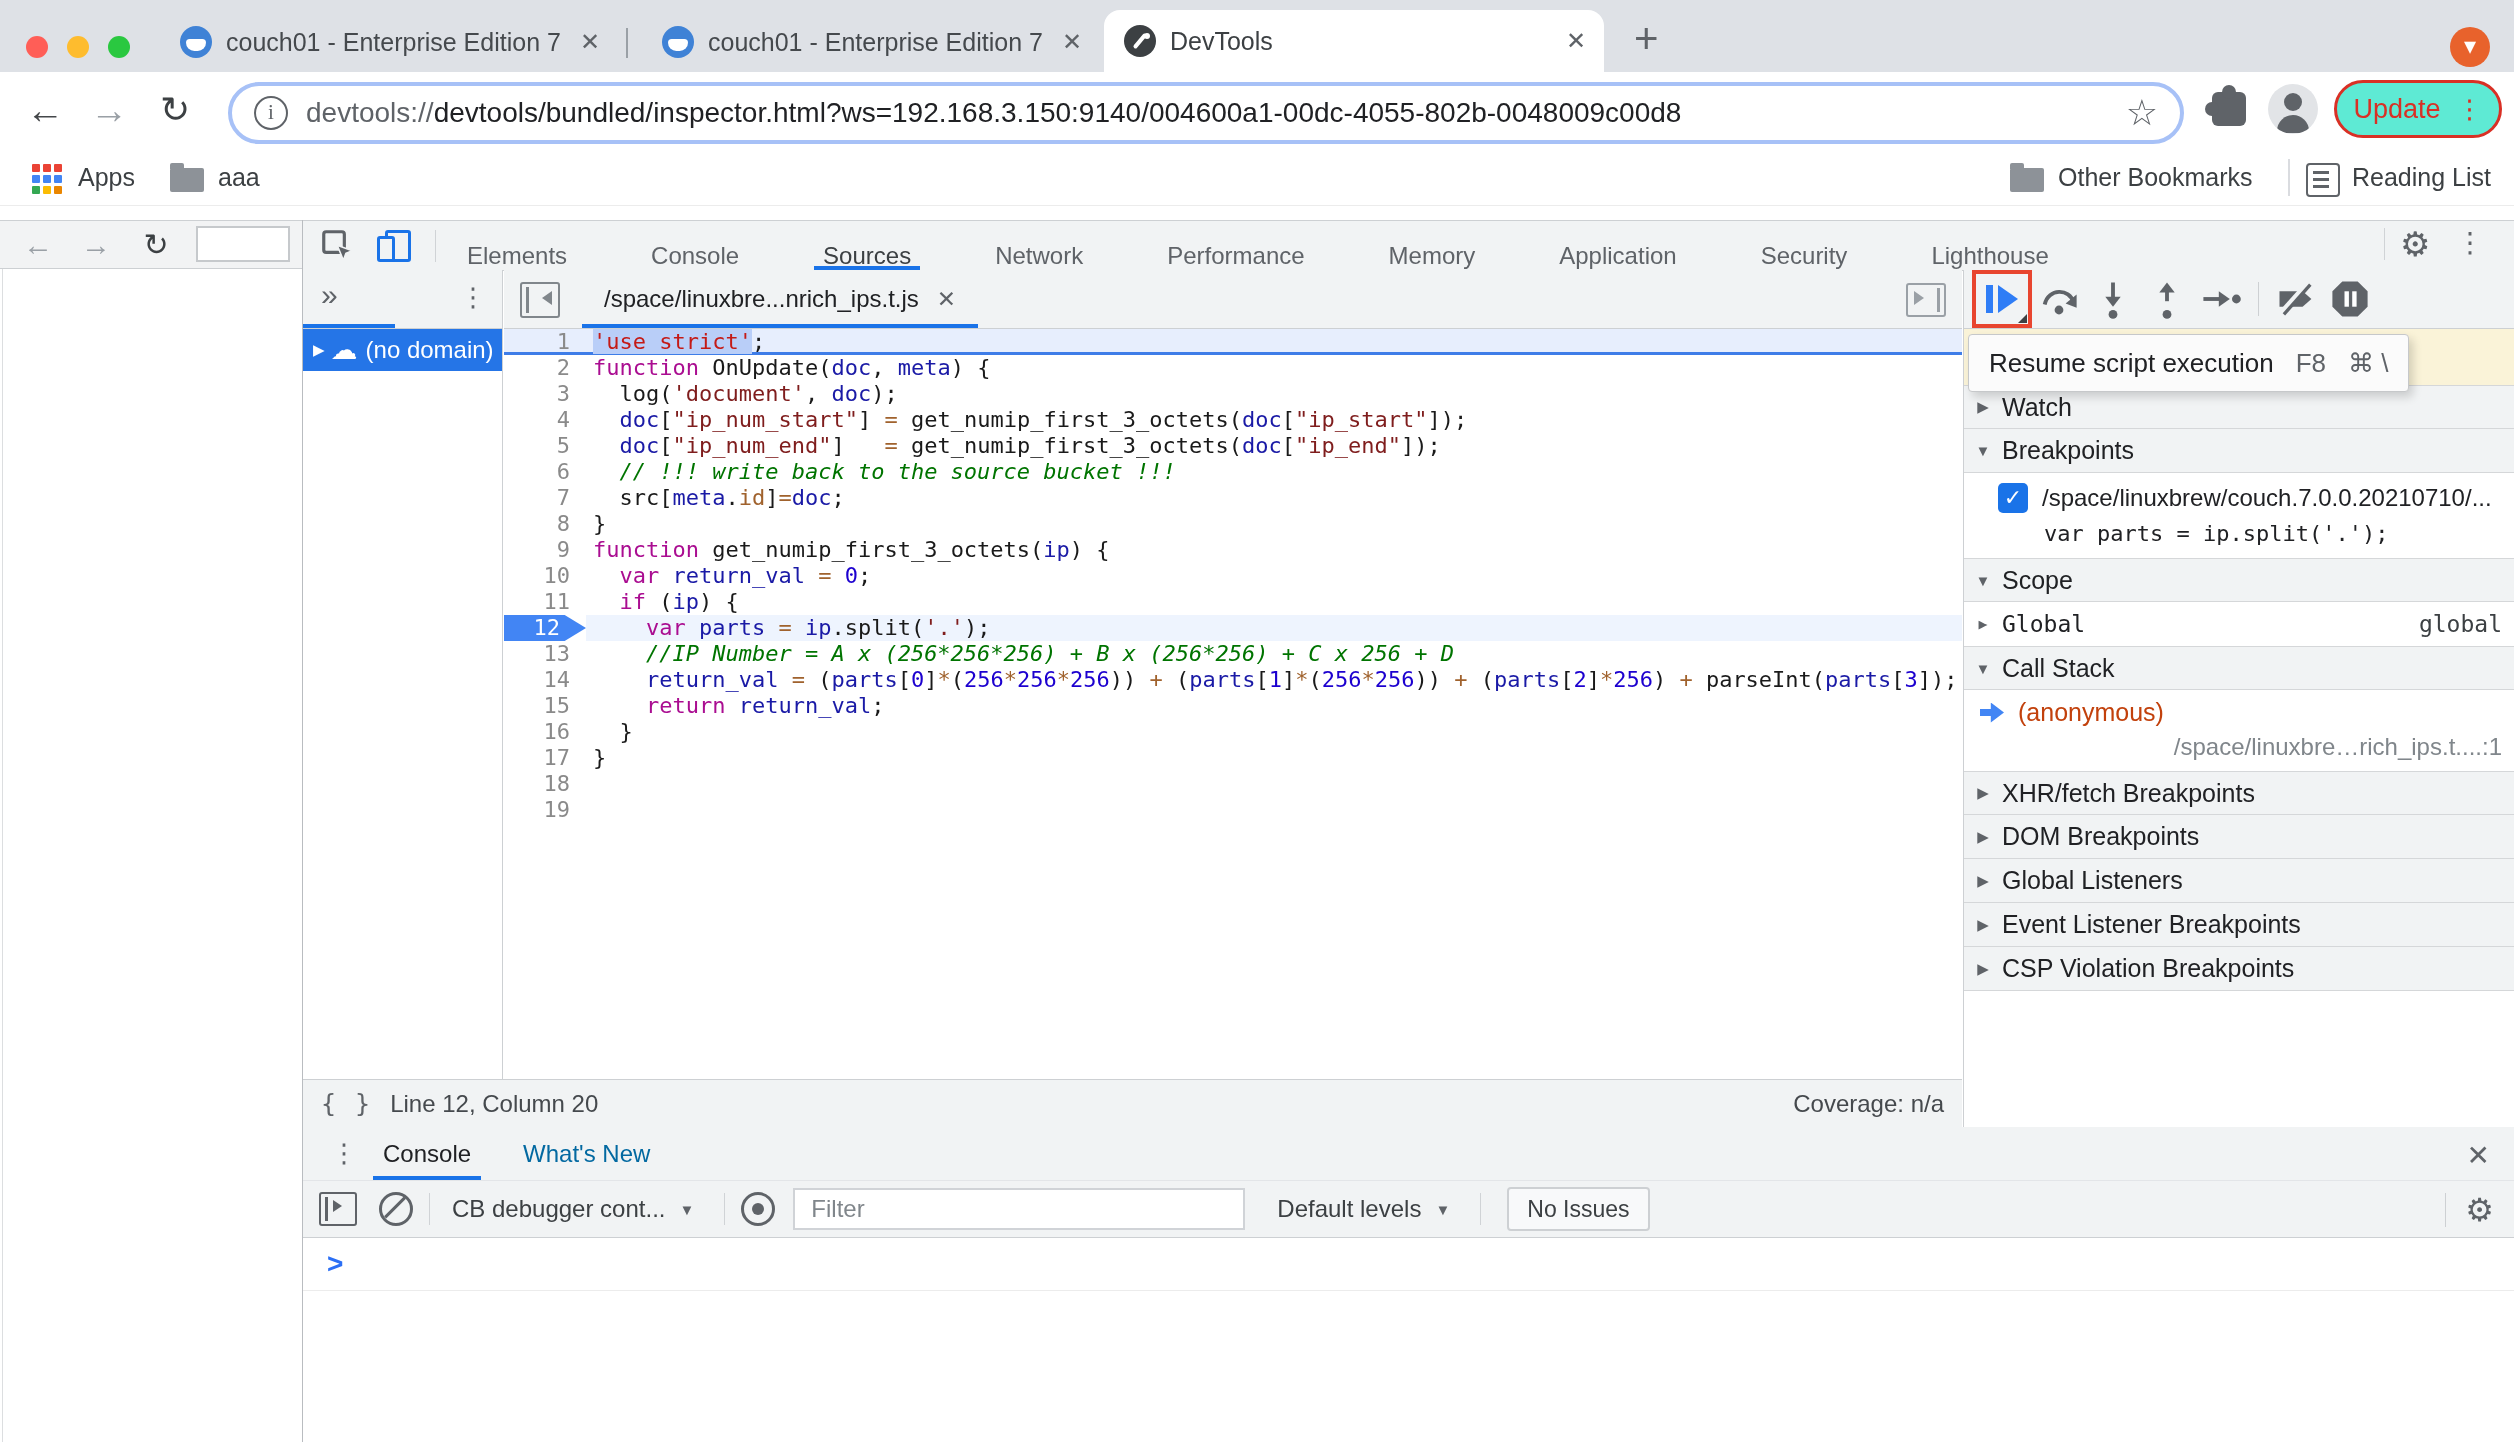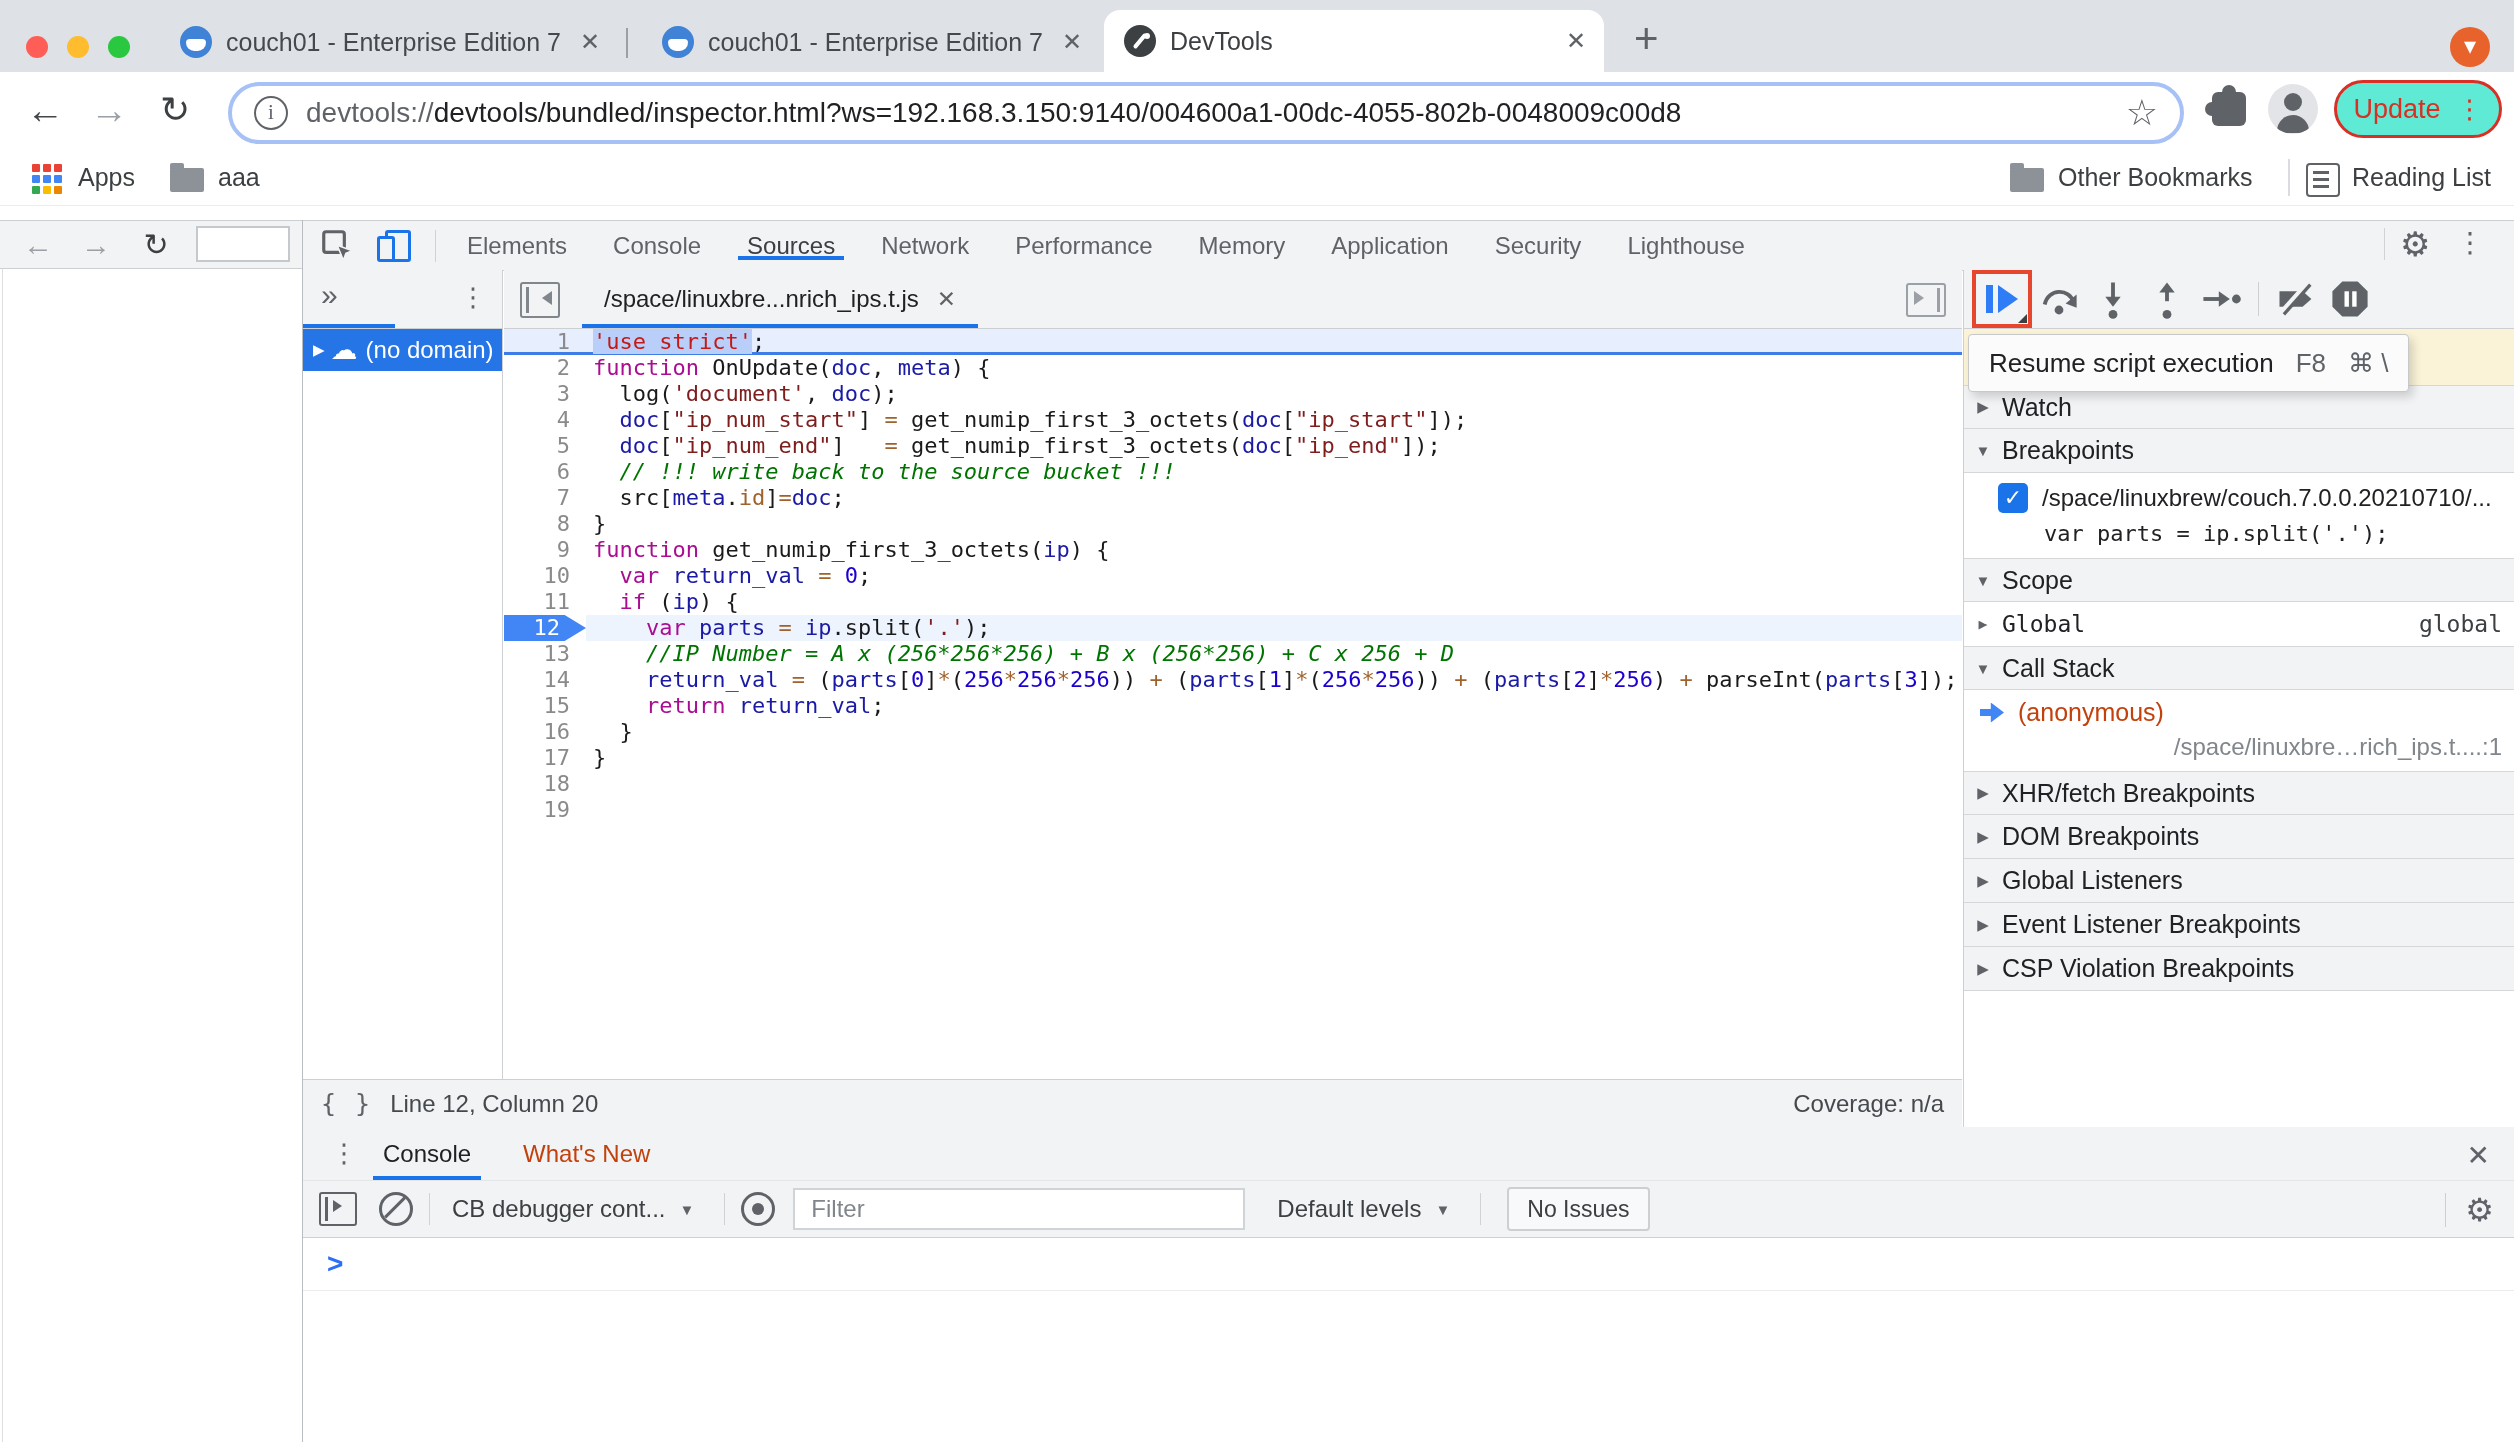--- a/index.html
+++ b/index.html
@@ -77,21 +77,21 @@
   #main-vdiv{position:absolute;left:302px;top:220px;width:1px;height:1222px;background:#b9bcc0;}
 
   
   #dt-tabrow{position:absolute;left:303px;top:220px;width:2211px;height:49px;background:#f1f3f4;border-top:1px solid #cdd0d3;border-bottom:1px solid #cdd0d3;box-sizing:content-box;display:flex;align-items:center;}
   #insp-ico{margin-left:16px;flex:none;width:38px;height:38px;}
   #device-ico{margin-left:20px;flex:none;width:36px;height:36px;position:relative;}
   #device-ico .ph{position:absolute;left:0;bottom:2px;width:12px;height:20px;border:3px solid #1a73e8;border-radius:3px;background:#f1f3f4;z-index:2;}
   #device-ico .tb{position:absolute;right:2px;top:2px;width:20px;height:26px;border:3px solid #1a73e8;border-radius:3px;}
   .vsep{width:1px;height:32px;background:#d0d3d6;flex:none;}
   #dt-tabrow .vsep{margin:0 8px 0 22px;}
-  #dt-tabs{display:flex;height:100%;align-items:center;}
+  #dt-tabs{display:flex;height:100%;align-items:flex-end;gap:38px;}
   .dt-tab{padding:0 23px;font-size:24px;color:#5f6368;display:flex;align-items:center;position:relative;white-space:nowrap;}
   .dt-tab.active{color:#3c4043;}
   .dt-tab.active::after{content:"";position:absolute;left:14px;right:14px;bottom:0;height:4px;background:#1a73e8;}
   #dt-right-sep{position:absolute;left:2384px;top:228px;width:1px;height:32px;background:#d0d3d6;}
   #dt-gear{position:absolute;left:2400px;top:224px;font-size:34px;color:#5f6368;}
   #dt-kebab{position:absolute;left:2456px;top:226px;font-size:28px;color:#5f6368;}
 
   
   #nav-head{position:absolute;left:303px;top:270px;width:200px;height:59px;background:#f1f3f4;border-bottom:1px solid #cdd0d3;border-right:1px solid #cdd0d3;box-sizing:border-box;}
   #nav-head::after{content:"";position:absolute;left:0;bottom:0;width:92px;height:4px;background:#1a73e8;}
@@ -158,21 +158,21 @@
   .cs-row{display:flex;align-items:center;gap:14px;padding-left:16px;font-size:25px;color:#c2410c;}
   #cs-arrow{width:24px;height:20px;background:#4285f4;clip-path:polygon(0 32%,45% 32%,45% 0,100% 50%,45% 100%,45% 68%,0 68%);flex:none;}
   #cs-loc{margin-top:6px;text-align:right;padding-right:12px;font-size:24px;color:#80868b;white-space:nowrap;}
   #tooltip{position:absolute;left:1968px;top:334px;height:56px;background:#fbfbfb;border:1px solid #c6c8ca;border-radius:4px;box-shadow:4px 5px 10px rgba(0,0,0,.16);display:flex;align-items:center;padding:0 20px;gap:22px;font-size:26px;color:#202124;z-index:6;white-space:nowrap;}
   .tt-key{color:#5f6368;}
 
   
   #console{position:absolute;left:303px;top:1127px;width:2211px;height:315px;background:#fff;}
   #c-tabs{height:54px;background:#f1f3f4;border-bottom:1px solid #e3e5e8;display:flex;align-items:stretch;position:relative;box-sizing:border-box;}
   #c-kebab{align-self:center;margin-left:28px;font-size:26px;color:#5f6368;}
-  .c-tab{padding:0 26px;display:flex;align-items:center;font-size:24px;color:#c2410c;position:relative;}
+  .c-tab{padding:0 26px;display:flex;align-items:center;font-size:24px;color:#0369a1;position:relative;}
   .c-tab.active{color:#202124;}
   .c-tab.active::after{content:"";position:absolute;left:16px;right:16px;bottom:0;height:4px;background:#1a73e8;}
   #c-close{position:absolute;right:24px;top:12px;font-size:28px;color:#5f6368;}
   #c-toolbar{height:57px;background:#f1f3f4;border-bottom:1px solid #cdd0d3;display:flex;align-items:center;position:relative;box-sizing:border-box;}
   #ct-toggle{margin-left:16px;width:34px;height:30px;border:2px solid #5f6368;border-radius:3px;position:relative;flex:none;}
   #ct-toggle::before{content:"";position:absolute;left:4px;top:3px;bottom:3px;width:3px;background:#5f6368;}
   #ct-toggle::after{content:"";position:absolute;left:12px;top:6px;width:0;height:0;border:6px solid transparent;border-left:9px solid #5f6368;}
   #ct-clear{margin-left:22px;width:28px;height:28px;border:3px solid #5f6368;border-radius:50%;position:relative;flex:none;}
   #ct-clear::before{content:"";position:absolute;left:-1px;top:11px;width:28px;height:3px;background:#5f6368;transform:rotate(-45deg);}
   #c-toolbar .vsep{margin:0 16px;}

